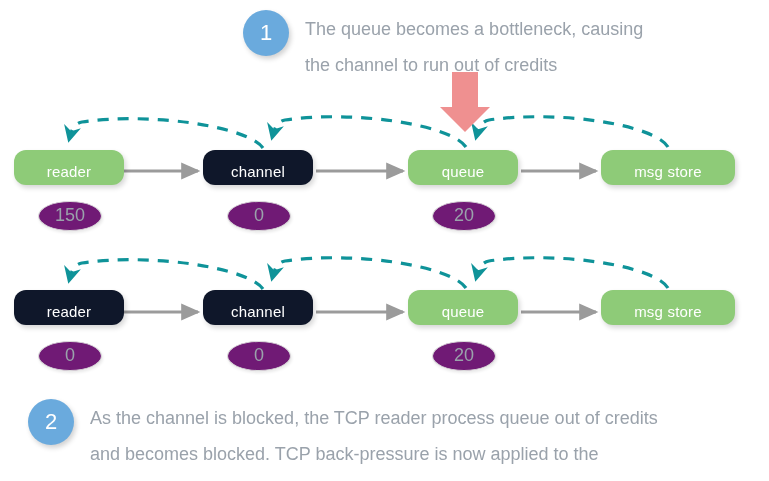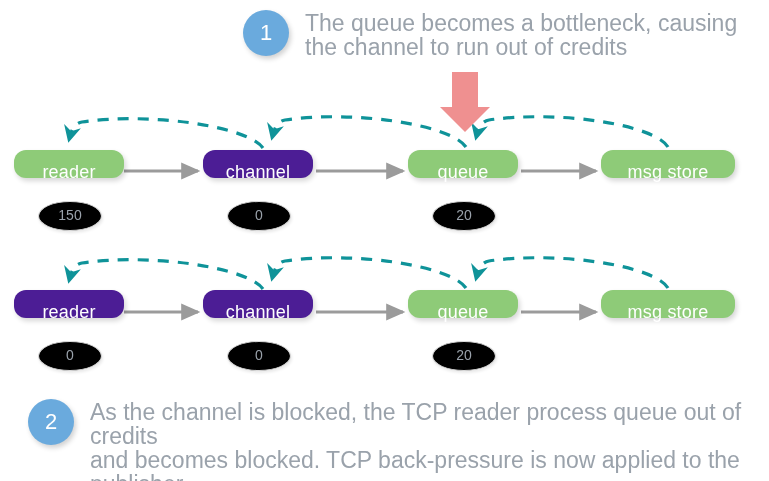--- a/index.html
+++ b/index.html
@@ -39,55 +39,55 @@
     background: #6aaadd;
     color: #ffffff;
     font-size: 22px;
     line-height: 46px;
     text-align: center;
     flex: 0 0 auto;
     box-shadow: 2px 3px 5px rgba(0,0,0,0.18);
   }
   .step-text {
     color: #9aa2ab;
-    font-size: 23px;
-    line-height: 24px;
+    font-size: 18px;
+    line-height: 36px;
     margin-left: 16px;
     white-space: pre-line;
     padding-top: 1px;
   }
   #step-one  { left: 243px; top: 10px;  }
   #step-two  { left: 28px;  top: 399px; }
 
   
   .node {
     position: absolute;
-    height: 28px;
+    height: 35px;
     border-radius: 12px;
     color: #ffffff;
-    font-size: 18px;
+    font-size: 15px;
     line-height: 44px;
     text-align: center;
     box-shadow: 2px 3px 5px rgba(0,0,0,0.16);
     letter-spacing: 0.2px;
   }
   .node.green  { background: #8ec униф; }
   .node.green  { background: #8ecb78; }
-  .node.yellow { background: #4c1d95; }
+  .node.yellow { background: #0f172a; }
 
   
   .credit {
     position: absolute;
     width: 62px;
     height: 28px;
     border-radius: 50%;
-    background: #000000;
+    background: #701a75;
     border: 1px solid #dcdcdc;
     color: #9aa2ab;
-    font-size: 14px;
+    font-size: 18px;
     line-height: 27px;
     text-align: center;
     box-shadow: 1px 2px 3px rgba(0,0,0,0.09);
   }
 </style>
 </head>
 <body>
 
 <div id="diagram">
 

